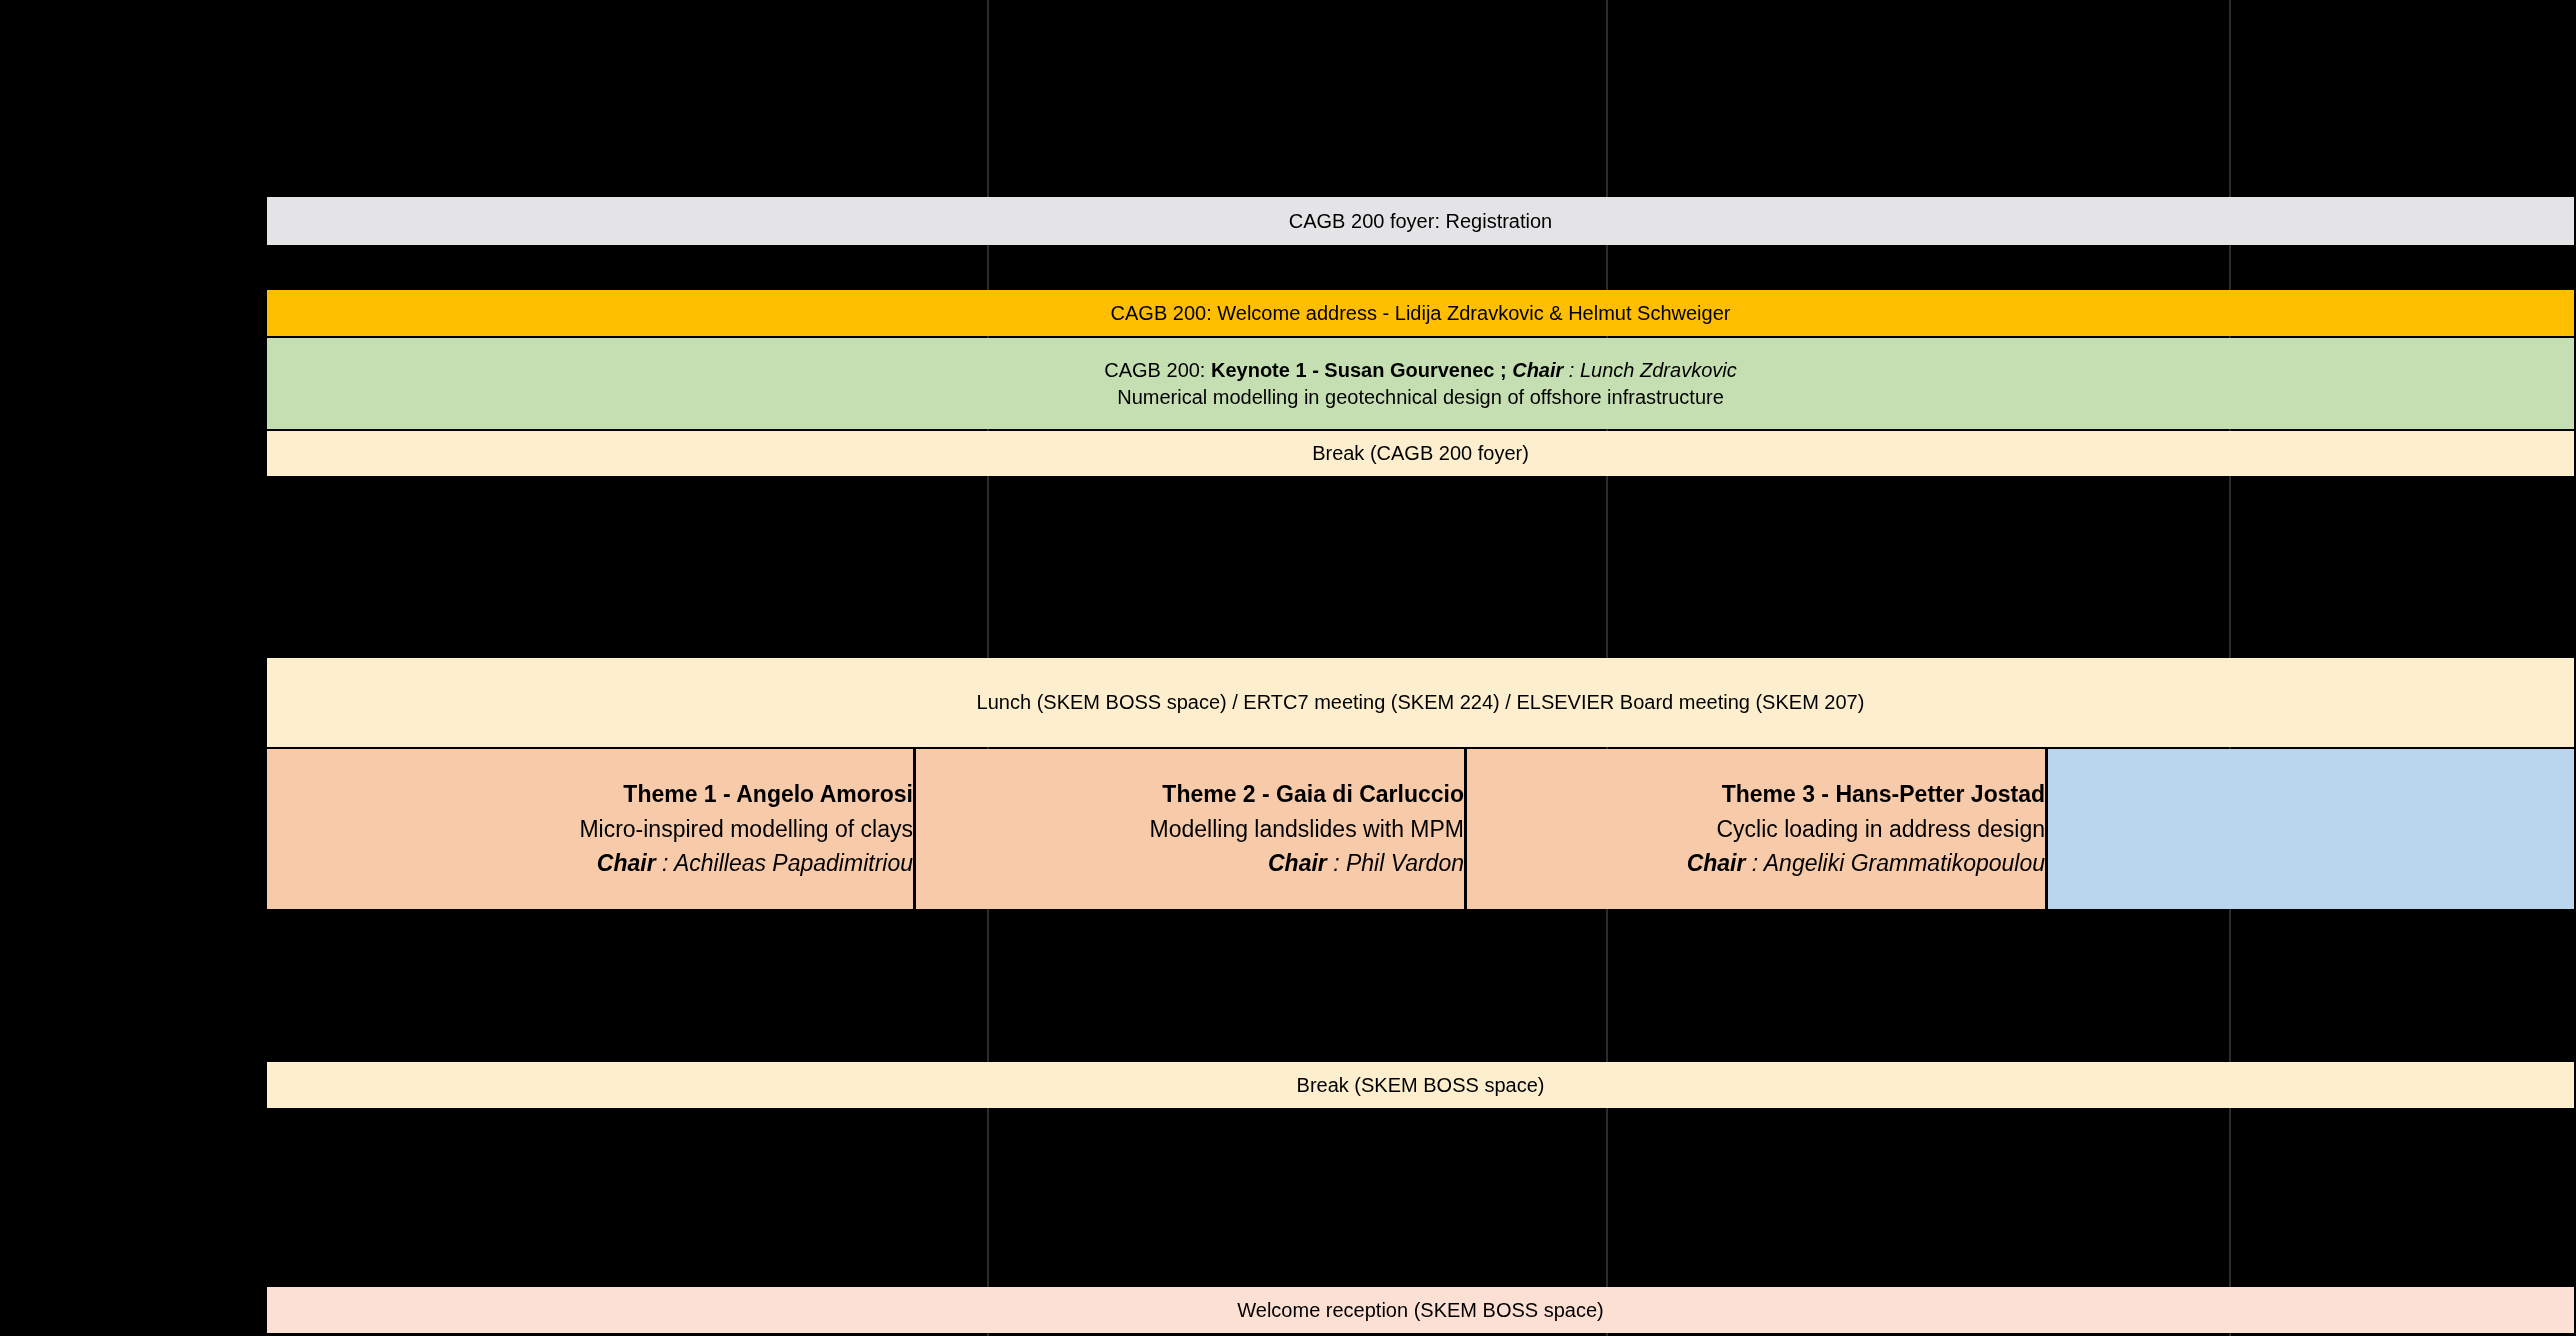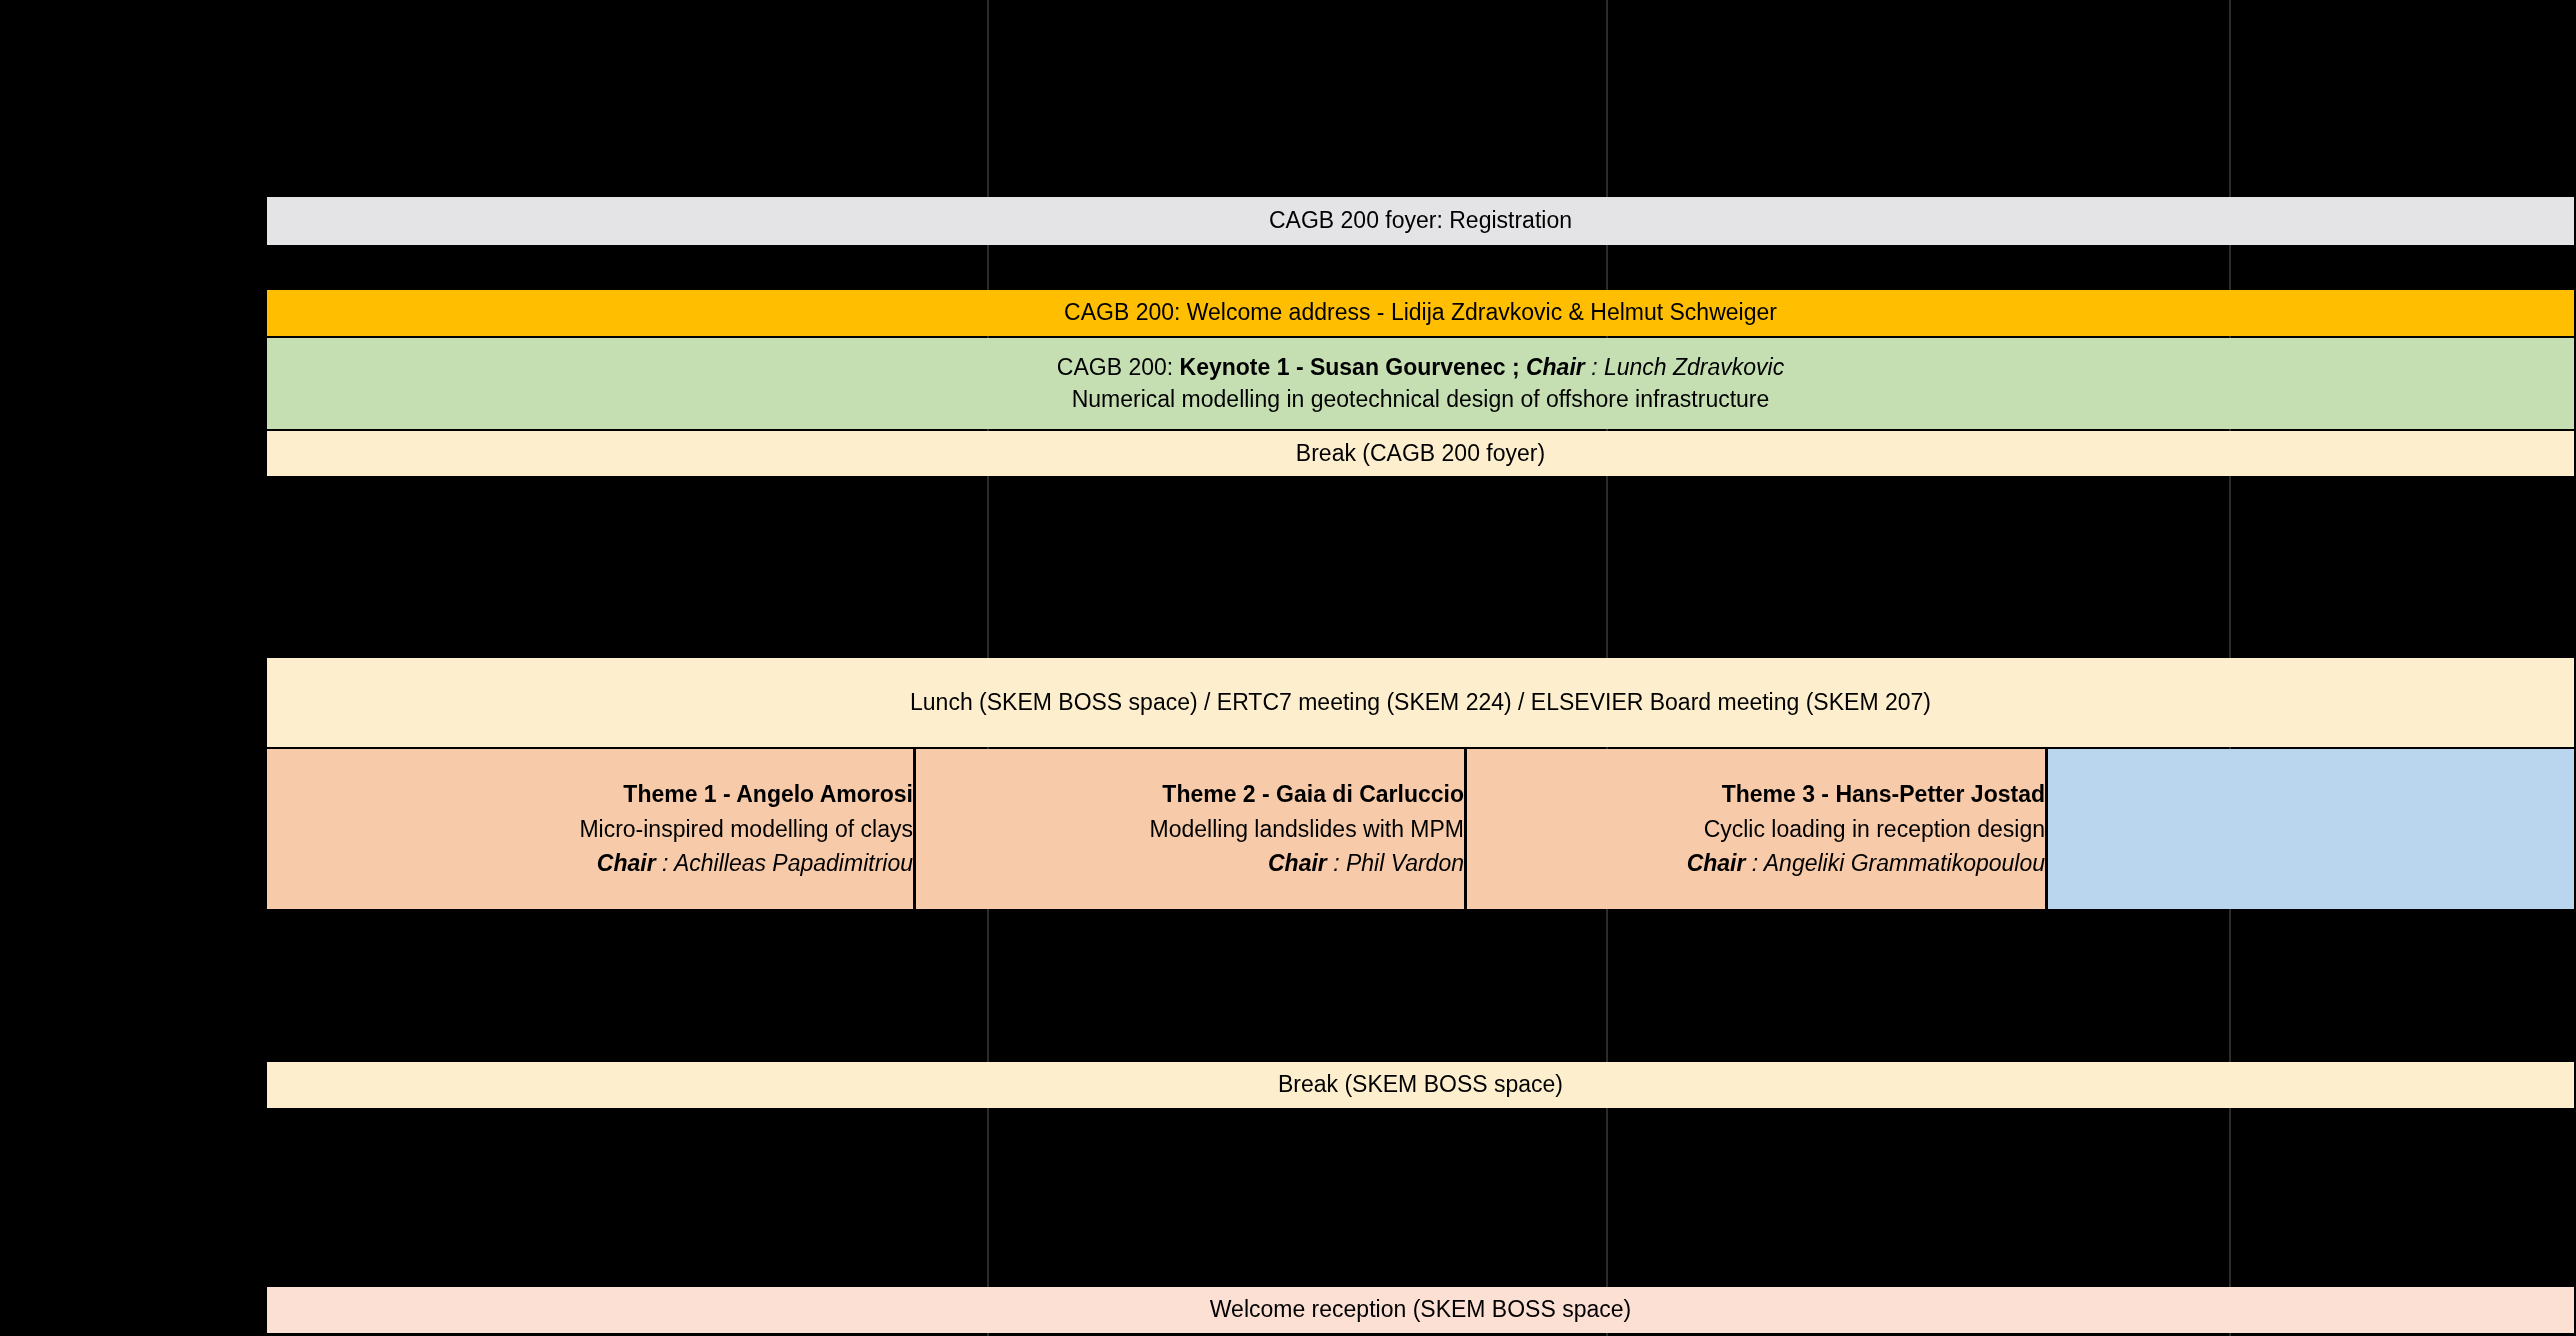--- a/index.html
+++ b/index.html
@@ -18,21 +18,21 @@
   }
 
   
   .band {
     position: absolute;
     box-sizing: border-box;
     display: flex;
     align-items: center;
     justify-content: center;
     text-align: center;
-    font-size: 23px;
+    font-size: 20px;
     line-height: 1.35;
     color: #000000;
     overflow: hidden;
   }
 
   .band-inner {
     width: 100%;
     padding: 0 7.7px;
     box-sizing: border-box;
   }
@@ -128,21 +128,21 @@
   </div>
 
   <div class="theme-col" style="width:551px;">
     <div class="theme-title">Theme 2 - Gaia di Carluccio</div>
     <div class="theme-topic">Modelling landslides with MPM</div>
     <div class="theme-chair"><span class="lbl">Chair</span><span> : </span><span>Phil Vardon</span></div>
   </div>
 
   <div class="theme-col" style="width:581px;">
     <div class="theme-title">Theme 3 - Hans-Petter Jostad</div>
-    <div class="theme-topic">Cyclic loading in reception design</div>
+    <div class="theme-topic">Cyclic loading in address design</div>
     <div class="theme-chair"><span class="lbl">Chair</span><span> : </span><span>Angeliki Grammatikopoulou</span></div>
   </div>
 
   <div class="blue-panel" style="flex:1 1 auto;"></div>
 </div>
 
 <div class="band c-cream" id="row-break-afternoon" style="left:267px; top:1062px; width:2307px; height:46px;">
   <div class="band-inner">Break  (SKEM BOSS  space)</div>
 </div>
 

